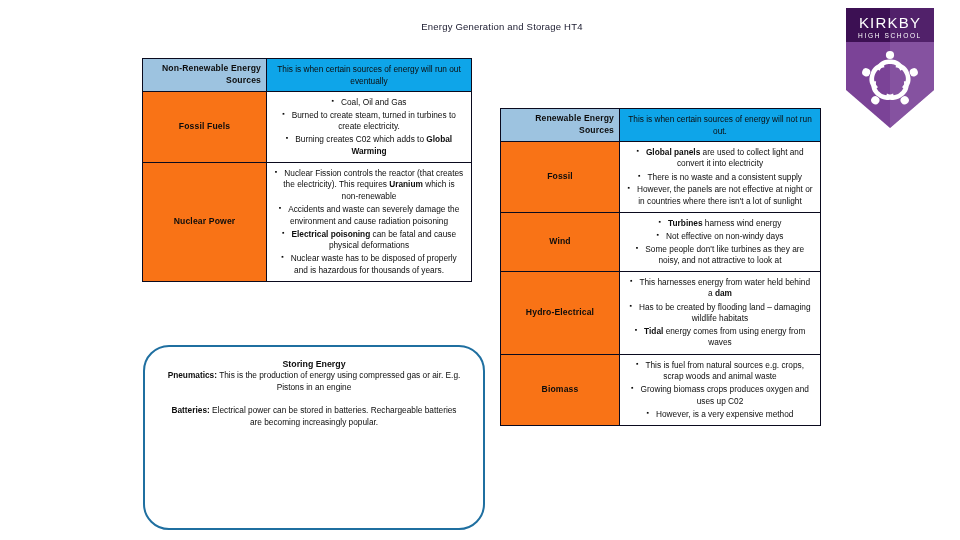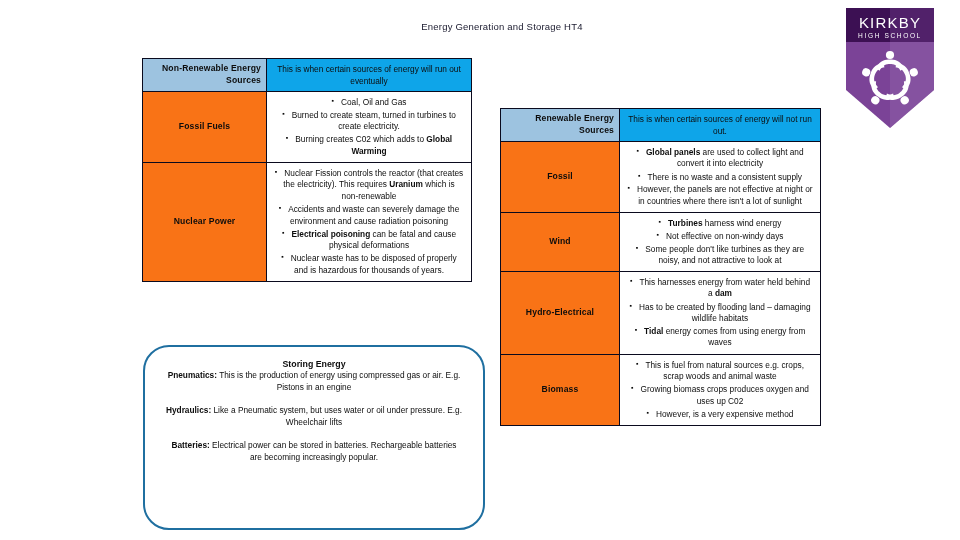--- a/index.html
+++ b/index.html
@@ -224,21 +224,20 @@
           </ul>
       </td>
     </tr>
   </tbody>
 </table>
 
 <div id="storing-box">
   <div class="sb-title">Storing Energy</div>
   <div>
       <div class="sb-para"><b>Pneumatics:</b> This is the production of energy using compressed gas or air. E.g. Pistons in an engine</div>
-      <div class="sb-para"><b>Hydraulics:</b> Like a Pneumatic system, but uses water or oil under pressure. E.g. Wheelchair lifts</div>
       <div class="sb-para"><b>Batteries:</b> Electrical power can be stored in batteries. Rechargeable batteries are becoming increasingly popular.</div>
     </div>
 </div>
 
 <div id="logo">
   <svg viewBox="0 0 96 128" xmlns="http://www.w3.org/2000/svg">
     <defs>
       <clipPath id="shieldClip">
         <path d="M4 4 H92 V86 L48 124 L4 86 Z"></path>
       </clipPath>

